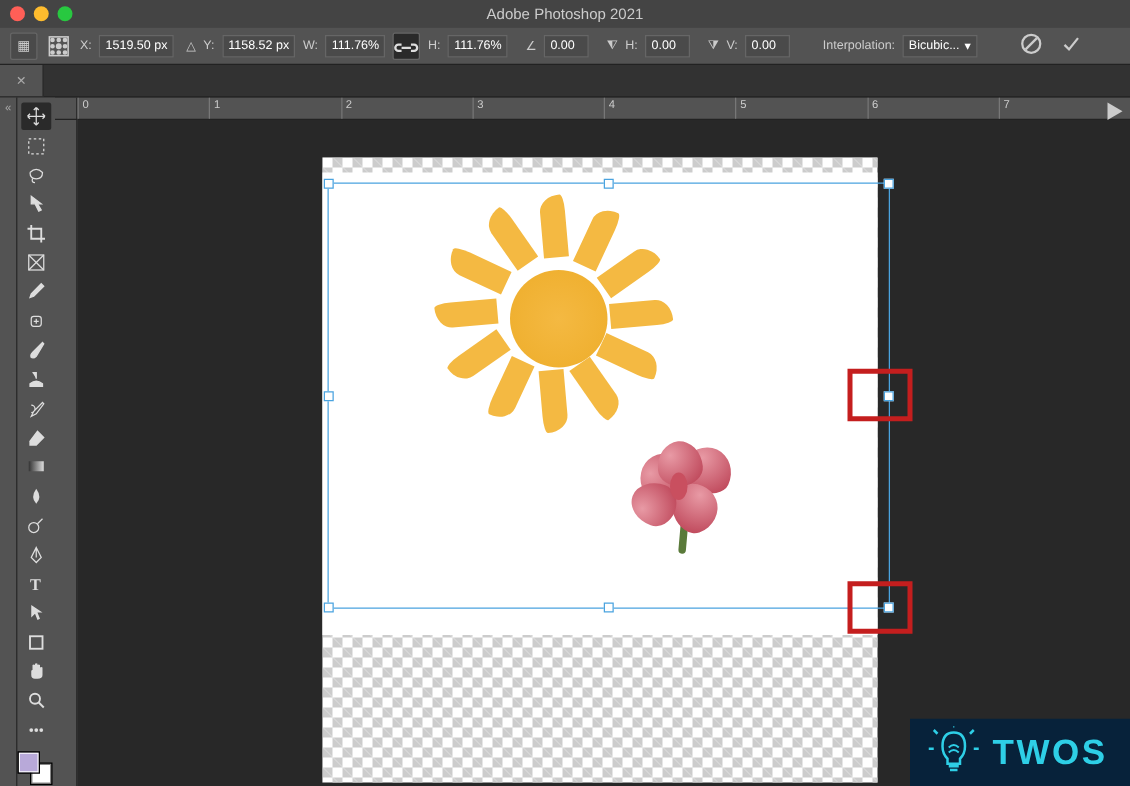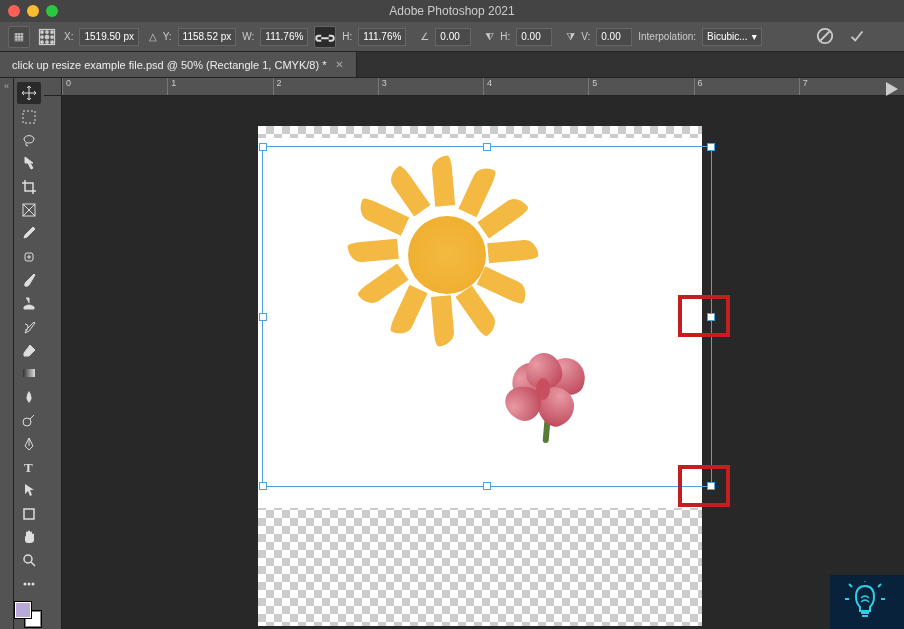--- a/index.html
+++ b/index.html
@@ -127,21 +127,21 @@
   <span class="opt-label">H:</span>
   <span class="opt-field">111.76%</span>
   <span class="opt-label" style="margin-left:8px">∠</span>
   <span class="opt-field" style="min-width:36px">0.00</span>
   <span class="opt-label" style="margin-left:8px">⧨</span>
   <span class="opt-label">H:</span>
   <span class="opt-field" style="min-width:36px">0.00</span>
   <span class="opt-label" style="margin-left:8px">⧩</span>
   <span class="opt-label">V:</span>
   <span class="opt-field" style="min-width:36px">0.00</span>
-  <span class="opt-label" style="margin-left:0">Interpolation:</span>
+  <span class="opt-label" style="margin-left:20px">Interpolation:</span>
   <span class="opt-field" style="min-width:54px">
       <span>Bicubic...</span>
       <span style="margin-left:4px">▾</span>
     </span>
 
   <div class="options-right">
     <div>
       <svg viewBox="0 0 20 20" stroke="#ccc" stroke-width="2" fill="none">
           <circle cx="10" cy="10" r="8"></circle>
           <line x1="5" y1="15" x2="15" y2="5"></line>
@@ -150,21 +150,20 @@
     <div>
       <svg viewBox="0 0 20 20" stroke="#ccc" stroke-width="2" fill="none">
           <polyline points="4,11 8,15 16,5"></polyline>
         </svg>
     </div>
   </div>
 </div>
 
 <div class="tab-bar">
   <div class="tab">
-    <span>click up resize example file.psd @ 50% (Rectangle 1, CMYK/8) *</span>
     <span class="tab-close">✕</span>
   </div>
 </div>
 
 <div class="main">
   <div class="tool-close">
     <div class="tool-close-x">«</div>
   </div>
 
   <div class="toolbox">
@@ -365,13 +364,14 @@
     <path d="M21 5 Q30 5 30 16 Q30 22 26 26 L26 30 L16 30 L16 26 Q12 22 12 16 Q12 5 21 5" fill="none" stroke="#2ecfe6" stroke-width="2"></path>
     <rect x="17" y="31" width="8" height="2" fill="#2ecfe6"></rect>
     <rect x="18" y="34" width="6" height="2" fill="#2ecfe6"></rect>
     <line x1="21" y1="1" x2="21" y2="-2" stroke="#2ecfe6"></line>
     <line x1="8" y1="6" x2="5" y2="3" stroke="#2ecfe6" stroke-width="2"></line>
     <line x1="34" y1="6" x2="37" y2="3" stroke="#2ecfe6" stroke-width="2"></line>
     <line x1="5" y1="18" x2="1" y2="18" stroke="#2ecfe6" stroke-width="2"></line>
     <line x1="37" y1="18" x2="41" y2="18" stroke="#2ecfe6" stroke-width="2"></line>
     <path d="M17 17 Q21 13 25 17 M17 21 Q21 17 25 21" stroke="#2ecfe6" fill="none" stroke-width="1.5"></path>
   </svg>
+  <div class="wm-text">TWOS</div>
 </div>
 
 </body></html>

